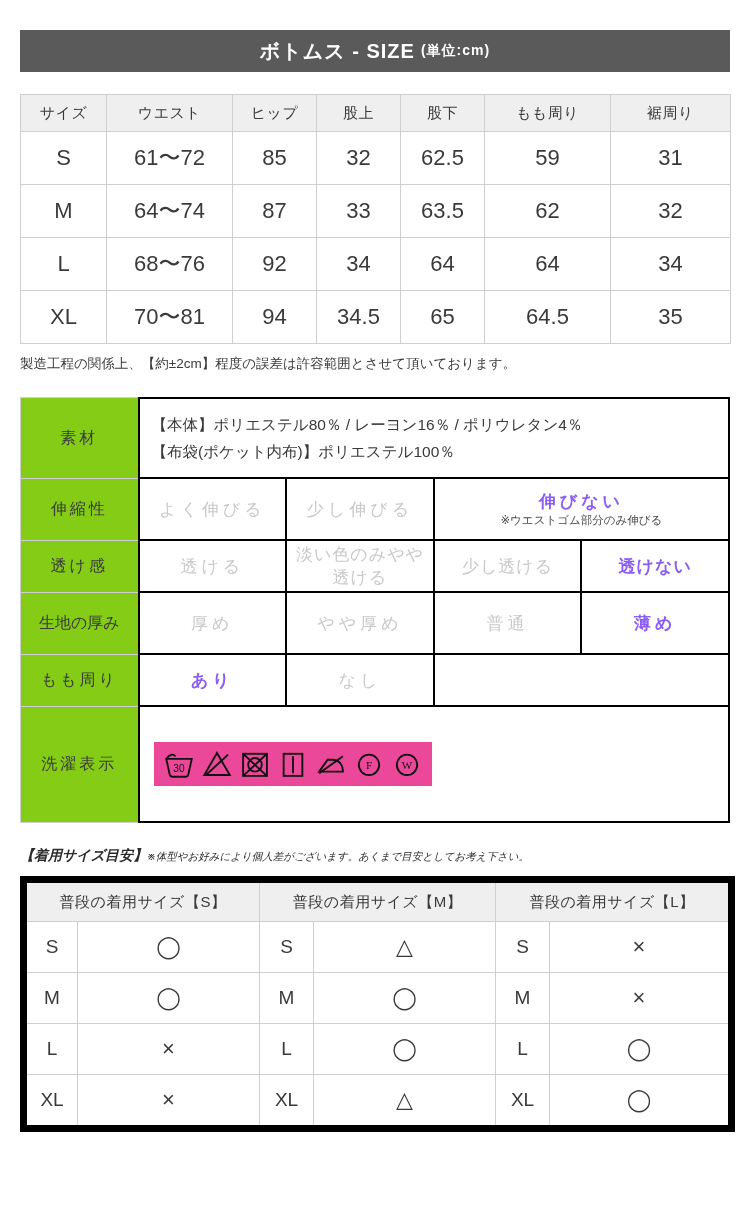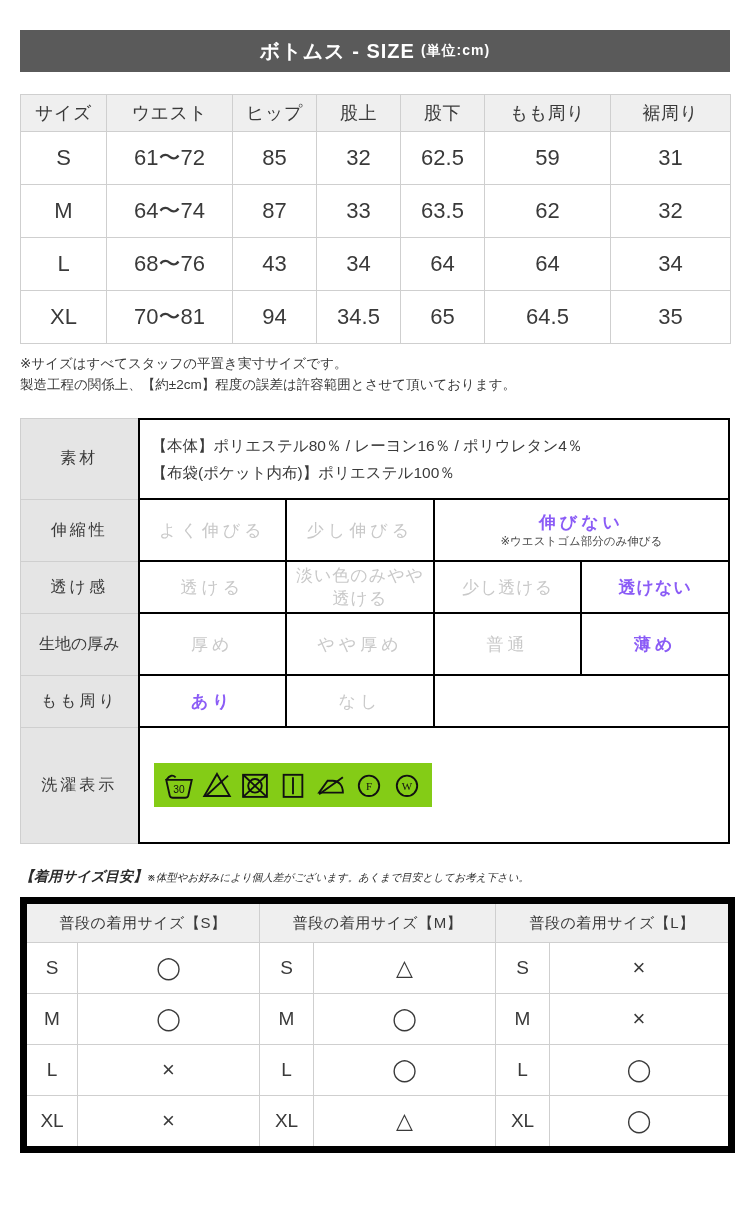--- a/index.html
+++ b/index.html
@@ -52,21 +52,21 @@
   .size-table {
     margin-top: 22px;
     border: 1px solid #cfcfcf;
   }
   .size-table th, .size-table td {
     border: 1px solid #cfcfcf;
     text-align: center;
   }
   .size-table thead th {
     background: #efefef;
-    font-size: 18px;
+    font-size: 15px;
     font-weight: normal;
     color: #3a3a3a;
     height: 34px;
     letter-spacing: 0.5px;
   }
   .size-table tbody td {
     height: 50px;
     font-size: 22px;
     color: #3a3a3a;
   }
@@ -77,21 +77,21 @@
     line-height: 1.55;
     color: #3a3a3a;
   }
 
   
   .spec-table {
     margin-top: 22px;
     border: 1px solid #cfcfcf;
   }
   .spec-table th {
-    background: #e5e5e5;
+    background: #84cc16;
     border: 1px solid #cfcfcf;
     width: 118px;
     font-size: 16px;
     font-weight: normal;
     color: #3a3a3a;
     letter-spacing: 3px;
     text-align: center;
   }
   .spec-table td {
     border: 2px solid #000000;
@@ -127,21 +127,21 @@
   
   .laundry-cell {
     text-align: left !important;
     padding: 14px 0 14px 14px;
     height: 86px;
   }
   .laundry-strip {
     display: inline-flex;
     align-items: center;
     gap: 4px;
-    background: #84cc16;
+    background: #ec4899;
     padding: 5px 8px;
   }
   .lsym {
     width: 34px;
     height: 34px;
   }
 
   
   .guide-head {
     margin-top: 24px;
@@ -224,40 +224,39 @@
         <td>64〜74</td>
         <td>87</td>
         <td>33</td>
         <td>63.5</td>
         <td>62</td>
         <td>32</td>
       </tr>
       <tr>
         <td>L</td>
         <td>68〜76</td>
-        <td>43</td>
+        <td>92</td>
         <td>34</td>
         <td>64</td>
         <td>64</td>
         <td>34</td>
       </tr>
       <tr>
         <td>XL</td>
         <td>70〜81</td>
         <td>94</td>
         <td>34.5</td>
         <td>65</td>
         <td>64.5</td>
         <td>35</td>
       </tr>
     </tbody>
   </table>
 
   <div class="note">
-    <div>※サイズはすべてスタッフの平置き実寸サイズです。</div>
     <div>製造工程の関係上、【約±2cm】程度の誤差は許容範囲とさせて頂いております。</div>
   </div>
 
   <table class="spec-table">
     <colgroup>
       <col style="width:118px">
       <col>
         <col>
         <col>
         <col>

